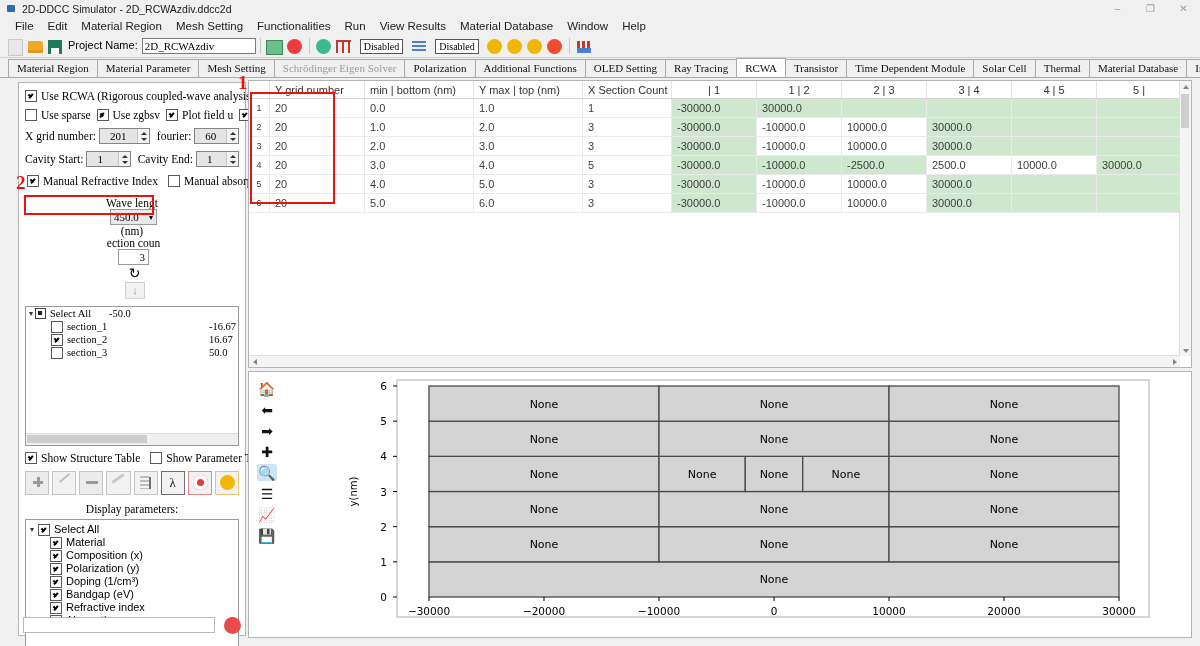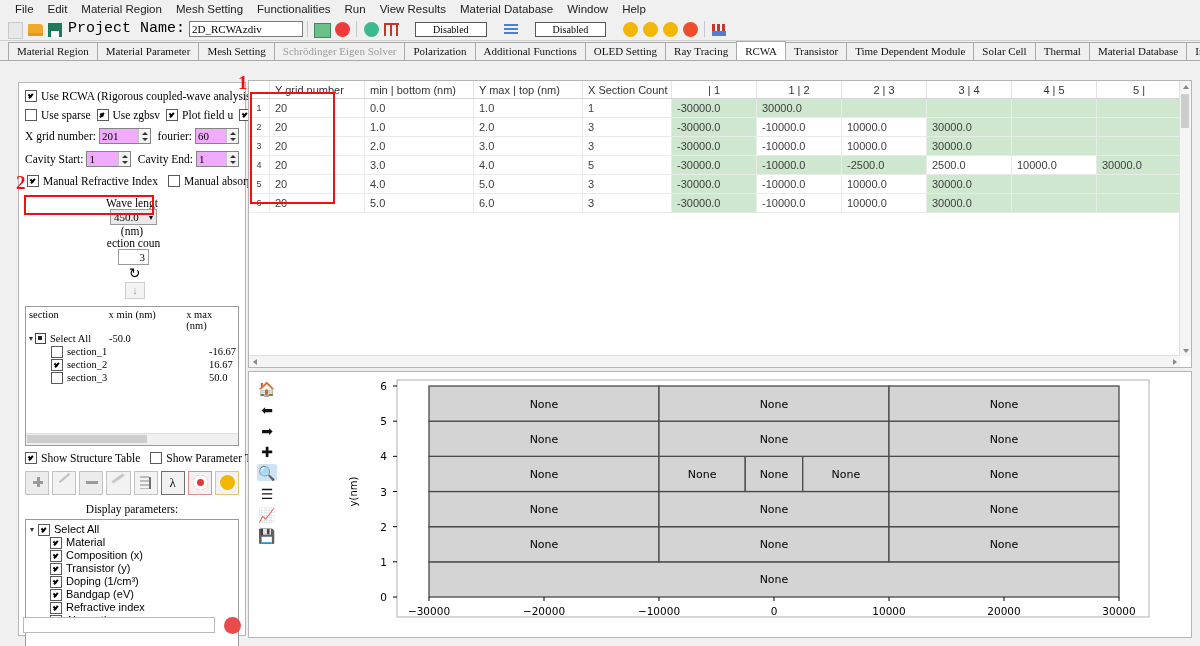--- a/index.html
+++ b/index.html
@@ -26,25 +26,25 @@
   
   .menubar{height:18px;background:#f0f0f0;display:flex;align-items:center;padding-left:8px;
            font-size:11.5px;color:#202020;border-bottom:0px;}
   .menubar .mi{padding:0 7px;line-height:18px;white-space:nowrap;}
 
   
   .toolbar{height:22px;background:#f0f0f0;display:flex;align-items:center;padding-left:5px;
            border-bottom:1px solid #d0d0d0;gap:0px;}
   .tb-sep{width:1px;height:16px;background:#c8c8c8;margin:0 4px;}
   .tbico{width:18px;height:17px;margin:0 1px;position:relative;display:inline-block;}
-  .lbl-proj{font-size:15px;margin:0 4px 2px 3px;font-family:Liberation Mono, monospace;}
+  .lbl-proj{font-size:11px;margin:0 4px 2px 3px;font-family:Liberation Sans, sans-serif;}
   .proj-input{width:108px;height:14px;border:1px solid #7a7a7a;background:#fff;font-size:11px;
               padding:0 2px;font-family:"Liberation Serif",serif;}
-  .chip{border:1px solid #555;background:#fff;font-size:10px;padding:0px 17px;height:13px;
-        line-height:13px;margin:0 14px;font-family:"Liberation Serif",serif;}
+  .chip{border:1px solid #555;background:#fff;font-size:10px;padding:0px 3px;height:13px;
+        line-height:13px;margin:0 6px;font-family:"Liberation Serif",serif;}
 
   
   .ic-doc{width:13px;height:15px;background:#e8e8e8;border:1px solid #c9c9c9;display:block;margin:1px auto;}
   .ic-folder{width:15px;height:12px;background:#f0a92b;border-radius:1px 3px 1px 1px;display:block;margin:3px auto;
              box-shadow:inset 0 -3px 0 #e09a1c;}
   .ic-save{width:14px;height:14px;background:#1e7a5a;display:block;margin:2px auto;position:relative;}
   .ic-save:after{content:"";position:absolute;left:3px;bottom:0;width:8px;height:6px;background:#fff;}
   .ic-mon{width:15px;height:13px;background:#6bbf8a;border:1px solid #3d8a5c;display:block;margin:2px auto;}
   .ic-red{width:15px;height:15px;border-radius:50%;background:#ef3b3b;display:block;margin:1px auto;}
   .ic-teal{width:15px;height:15px;border-radius:50%;background:#3bb98f;display:block;margin:1px auto;}
@@ -77,22 +77,22 @@
   .lp-inner{padding:6px 6px 0 6px;font-family:"Liberation Serif",serif;font-size:11.5px;}
 
   .row{display:flex;align-items:center;margin-bottom:7px;justify-content:space-between;}
   .cb{width:10px;height:10px;border:1px solid #5a5a5a;background:#fff;display:inline-block;
       margin-right:4px;position:relative;flex:none;}
   .cb.on:after{content:"";position:absolute;left:2px;top:4px;width:4px;height:1.5px;
       background:#000;transform:rotate(45deg);}
   .cb.on:before{content:"";position:absolute;left:3.5px;top:2px;width:1.5px;height:6px;
       background:#000;transform:rotate(40deg);}
   .lbl{font-size:11.5px;white-space:nowrap;}
-  .spin{height:14px;border:1px solid #848484;background:#f0abfc;display:inline-flex;align-items:center;
-        font-size:11px;padding-left:2px;font-family:"Liberation Serif",serif;}
+  .spin{height:14px;border:1px solid #848484;background:#e5e5e5;display:inline-flex;align-items:center;
+        font-size:11px;padding-left:10px;font-family:"Liberation Serif",serif;}
   .spin .arrows{margin-left:auto;width:11px;height:14px;border-left:1px solid #c5c5c5;
         display:flex;flex-direction:column;background:#f2f2f2;}
   .spin .arrows i{flex:1;position:relative;}
   .spin .arrows i:after{content:"";position:absolute;left:3px;top:3px;border-left:3px solid transparent;
         border-right:3px solid transparent;}
   .spin .arrows i.up:after{border-bottom:3px solid #333;}
   .spin .arrows i.dn:after{border-top:3px solid #333;top:2px;}
 
   .toggle-pill{width:20px;height:11px;border:1px solid #333;border-radius:2px;position:relative;background:#fff;}
   .toggle-pill:after{content:"";position:absolute;left:-5px;top:2px;width:7px;height:7px;background:#111;border-radius:50%;}
@@ -160,20 +160,29 @@
   svg{display:block;}
   .axlabel{font-family:"DejaVu Sans",sans-serif;font-size:10px;fill:#000;}
   .ticklbl{font-family:"DejaVu Sans",sans-serif;font-size:10.5px;fill:#000;}
   .celltxt{font-family:"DejaVu Sans",sans-serif;font-size:11px;fill:#000;}
 </style>
 </head>
 <body>
 
 <div class="app">
 
+  <div class="titlebar">
+    <span class="appicon"></span>
+    <span>2D-DDCC Simulator - 2D_RCWAzdiv.ddcc2d</span>
+    <div class="winbtns">
+      <div class="winbtn">–</div>
+      <div class="winbtn">❐</div>
+      <div class="winbtn">✕</div>
+    </div>
+  </div>
 
   <div class="menubar" id="menubar">
       <span class="mi">File</span>
       <span class="mi">Edit</span>
       <span class="mi">Material Region</span>
       <span class="mi">Mesh Setting</span>
       <span class="mi">Functionalities</span>
       <span class="mi">Run</span>
       <span class="mi">View Results</span>
       <span class="mi">Material Database</span>
@@ -338,25 +347,20 @@
           <span class="lbl" style="">(nm)</span>
           <span class="lbl" style="margin-left:3px;">ection coun</span>
           <span style="display:inline-flex;align-items:center;justify-content:flex-end;width:26px;height:14px;border:1px solid #9a9a9a;background:#fff;margin-left:3px;padding-right:3px;font-size:11px;">
             <span>3</span>
           </span>
           <span style="margin-left:5px;font-size:14px;">↻</span>
           <span style="margin-left:6px;width:18px;height:15px;border:1px solid #cfcfcf;background:#f3f3f3;text-align:center;line-height:14px;font-size:11px;color:#9a9a9a;">↓</span>
         </div>
 
         <div class="selbox">
-          <div class="selhdr" id="sectionhdr">
-              <span>section</span>
-              <span>x min (nm)</span>
-              <span>x max (nm)</span>
-            </div>
           <div id="sectionrows">
               <div class="trow">
                 <span class="nm">
                   <span class="arrowdn">▾</span>
                   <span class="sqbox filled"></span>
                   <span>Select All</span>
                 </span>
                 <span class="c1">-50.0</span>
                 <span></span>
               </div>
@@ -439,21 +443,21 @@
             <div class="prow ind">
               <span class="cb on"></span>
               <span>Material</span>
             </div>
             <div class="prow ind">
               <span class="cb on"></span>
               <span>Composition (x)</span>
             </div>
             <div class="prow ind">
               <span class="cb on"></span>
-              <span>Transistor (y)</span>
+              <span>Polarization (y)</span>
             </div>
             <div class="prow ind">
               <span class="cb on"></span>
               <span>Doping (1/cm³)</span>
             </div>
             <div class="prow ind">
               <span class="cb on"></span>
               <span>Bandgap (eV)</span>
             </div>
             <div class="prow ind">

